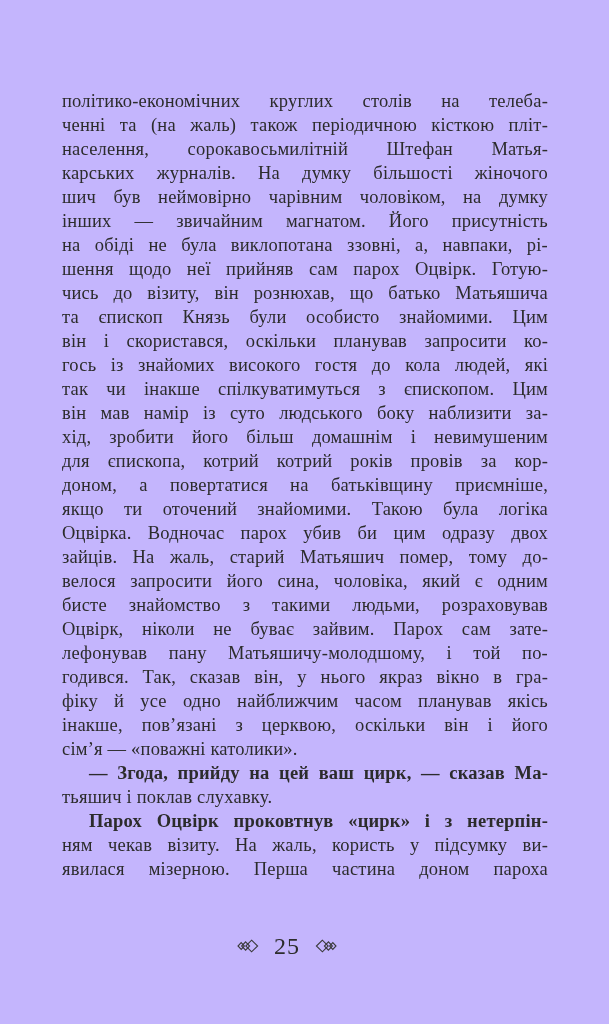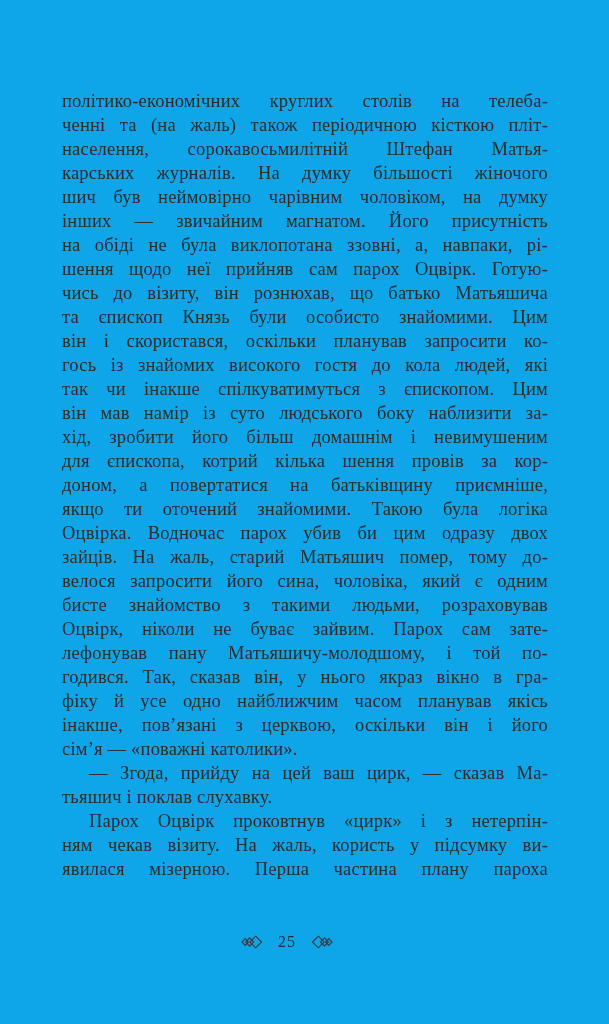--- a/index.html
+++ b/index.html
@@ -10,21 +10,21 @@
     width: 609px;
     height: 1024px;
     background: #fefefe;
     position: relative;
     overflow: hidden;
     font-family: "Liberation Serif", "DejaVu Serif", serif;
   }
   .page {
     position: absolute;
     inset: 0;
-    background: #0ea5e9;
+    background: #c4b5fd;
   }
   .text-block {
     position: absolute;
     left: 62px;
     top: 89px;
     width: 486px;
     color: #2c2c2c;
     font-size: 18.5px;
     line-height: 24px;
     letter-spacing: 0.2px;
@@ -34,34 +34,35 @@
     text-align-last: justify;
     white-space: normal;
     height: 24px;
     overflow: visible;
   }
   .line.end {
     text-align-last: left;
   }
   .line.indent {
     text-indent: 27px;
+    font-weight: bold;
   }
   .footer {
     position: absolute;
     left: 44px;
     top: 934px;
     width: 486px;
     display: flex;
     justify-content: center;
     align-items: center;
     gap: 15px;
     color: #2c2c2c;
   }
   .page-number {
-    font-size: 16px;
+    font-size: 24px;
     line-height: 1;
     letter-spacing: 1px;
   }
   .ornament {
     display: inline-block;
     width: 22px;
     height: 16px;
   }
   .ornament.flip svg {
     transform: scaleX(-1);
@@ -81,38 +82,38 @@
       <div class="line">інших — звичайним магнатом. Його присутність</div>
       <div class="line">на обіді не була виклопотана ззовні, а, навпаки, рі-</div>
       <div class="line">шення щодо неї прийняв сам парох Оцвірк. Готую-</div>
       <div class="line">чись до візиту, він рознюхав, що батько Матьяшича</div>
       <div class="line">та єпископ Князь були особисто знайомими. Цим</div>
       <div class="line">він і скористався, оскільки планував запросити ко-</div>
       <div class="line">гось із знайомих високого гостя до кола людей, які</div>
       <div class="line">так чи інакше спілкуватимуться з єпископом. Цим</div>
       <div class="line">він мав намір із суто людського боку наблизити за-</div>
       <div class="line">хід, зробити його більш домашнім і невимушеним</div>
-      <div class="line">для єпископа, котрий кілька шення провів за кор-</div>
+      <div class="line">для єпископа, котрий котрий років провів за кор-</div>
       <div class="line">доном, а повертатися на батьківщину приємніше,</div>
       <div class="line">якщо ти оточений знайомими. Такою була логіка</div>
       <div class="line">Оцвірка. Водночас парох убив би цим одразу двох</div>
       <div class="line">зайців. На жаль, старий Матьяшич помер, тому до-</div>
       <div class="line">велося запросити його сина, чоловіка, який є одним</div>
       <div class="line">бисте знайомство з такими людьми, розраховував</div>
       <div class="line">Оцвірк, ніколи не буває зайвим. Парох сам зате-</div>
       <div class="line">лефонував пану Матьяшичу-молодшому, і той по-</div>
       <div class="line">годився. Так, сказав він, у нього якраз вікно в гра-</div>
       <div class="line">фіку й усе одно найближчим часом планував якісь</div>
       <div class="line">інакше, пов’язані з церквою, оскільки він і його</div>
       <div class="line end">сім’я — «поважні католики».</div>
       <div class="line indent">— Згода, прийду на цей ваш цирк, — сказав Ма-</div>
       <div class="line end">тьяшич і поклав слухавку.</div>
       <div class="line indent">Парох Оцвірк проковтнув «цирк» і з нетерпін-</div>
       <div class="line">ням чекав візиту. На жаль, користь у підсумку ви-</div>
-      <div class="line">явилася мізерною. Перша частина плану пароха</div>
+      <div class="line">явилася мізерною. Перша частина доном пароха</div>
     </div>
 
   <div class="footer">
     <span class="ornament">
       <svg width="22" height="16" viewBox="0 0 22 16">
         <g fill="none" stroke="#3a3a3a" stroke-width="1.1" stroke-linejoin="miter">
           <path d="M4.2 4.6 L7.4 8 L4.2 11.4 L1 8 Z"></path>
           <path d="M8.6 3.8 L12.6 8 L8.6 12.2 L4.6 8 Z"></path>
           <path d="M14.6 2.2 L20.6 8 L14.6 13.8 L8.8 8 Z"></path>
         </g>

